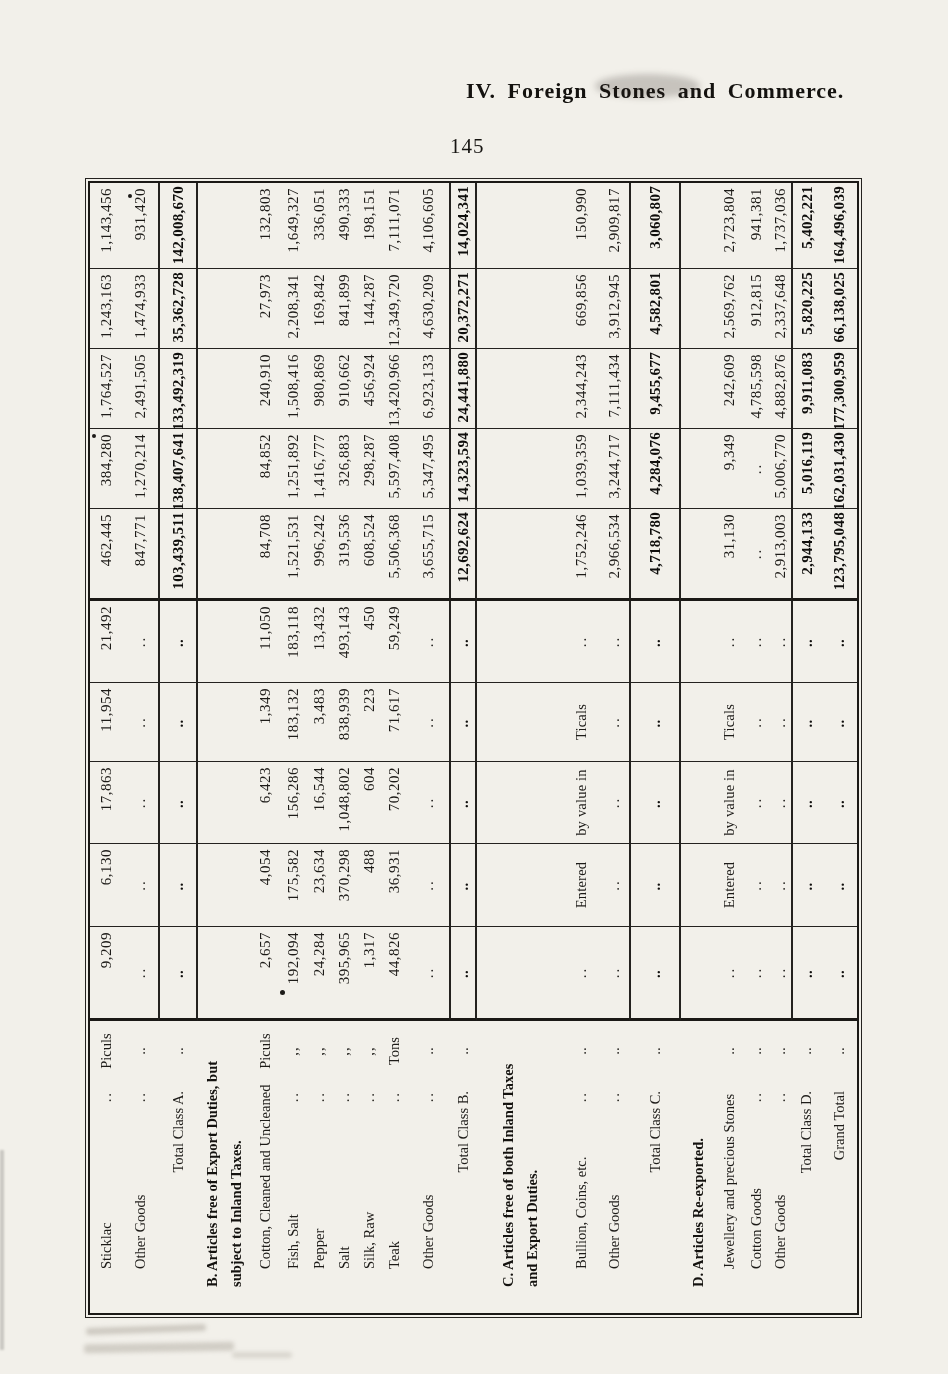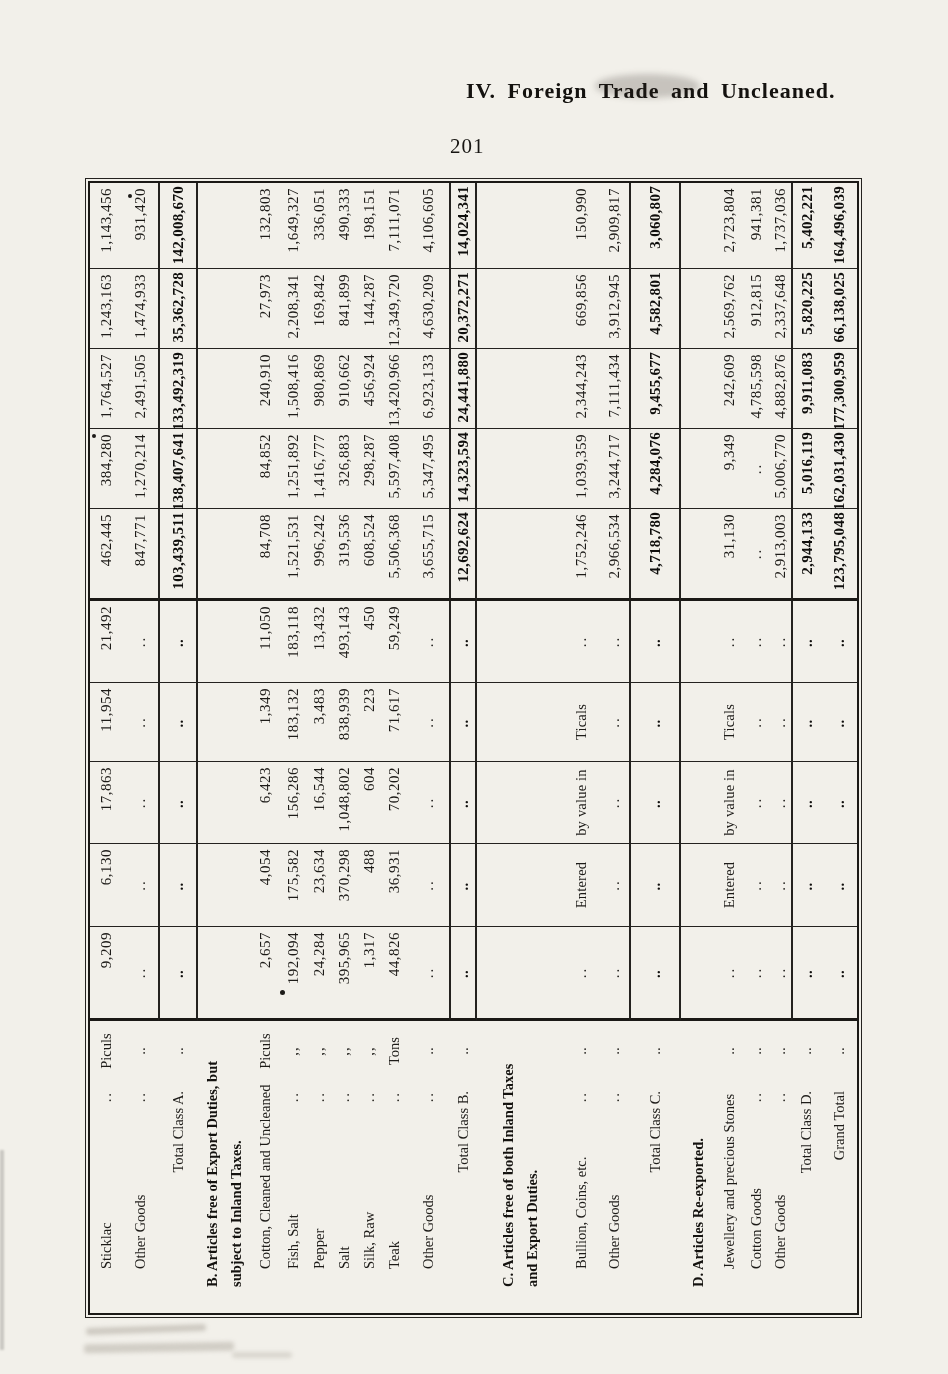--- a/index.html
+++ b/index.html
@@ -58,23 +58,23 @@
   .r-top{border-top:2px solid #24221f;}
   .r-bot{border-bottom:2px solid #24221f;}
   .ditto{letter-spacing:1px;}
   .ink-dot{position:absolute;border-radius:50%;background:#1d1b18;}
   .pencil-smudge{position:absolute;background:#aaa49a;filter:blur(2px);border-radius:3px;}
   .edge-shadow{position:absolute;background:#6b6864;opacity:.3;filter:blur(1px);}
 </style>
 </head>
 <body>
 
-<div class="page-header">IV. Foreign Trade and Uncleaned.</div>
+<div class="page-header">IV. Foreign Stones and Commerce.</div>
 <div class="print-smudge"></div>
-<div class="page-number">201</div>
+<div class="page-number">145</div>
 
 <div class="table-wrap">
   <div class="table-orig">
     <div class="tbody" id="tbody">
         <div class="trow itm" style="height: 32px;">
           <div class="c-label">
             <span>Sticklac</span>
             <span class="leader-dots">..</span>
           </div>
           <div class="c-unit">Piculs</div>

